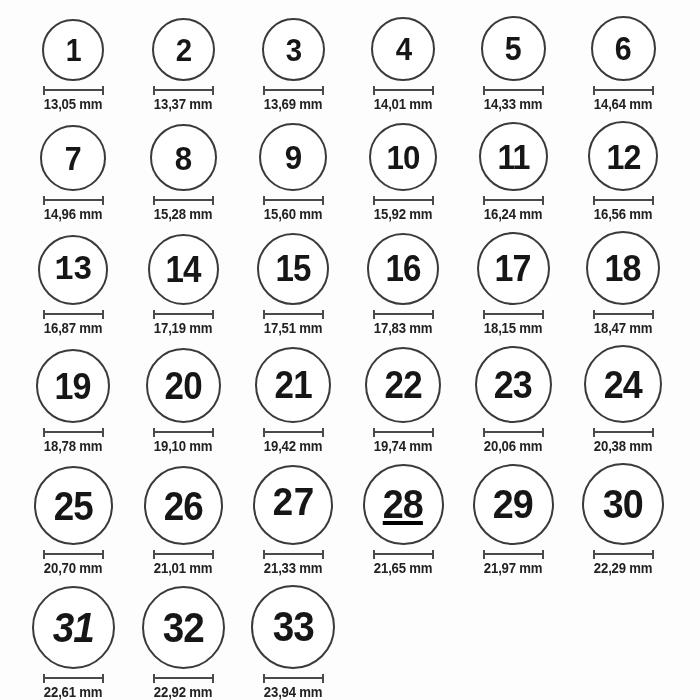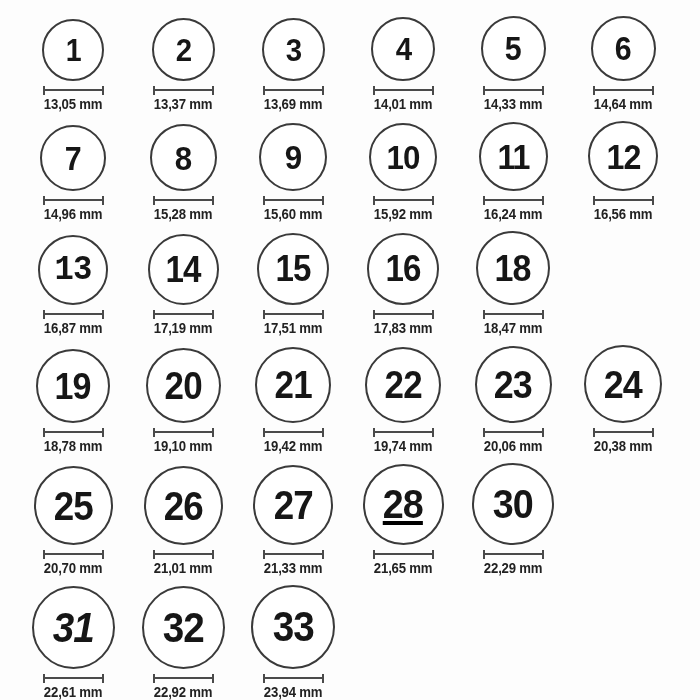--- a/index.html
+++ b/index.html
@@ -193,20 +193,27 @@
         <div class="mmlabel">17,51 mm</div>
       </div>
       <div class="cell">
         <div class="circle" style="width: 72px; height: 72px;">
           <span class="num" style="font-size: 36px;">16</span>
         </div>
         <div class="ruler"></div>
         <div class="mmlabel">17,83 mm</div>
       </div>
       <div class="cell">
+        <div class="circle" style="width: 73px; height: 73px;">
+          <span class="num" style="font-size: 37px;">17</span>
+        </div>
+        <div class="ruler"></div>
+        <div class="mmlabel">18,15 mm</div>
+      </div>
+      <div class="cell">
         <div class="circle" style="width: 74px; height: 74px;">
           <span class="num" style="font-size: 37px;">18</span>
         </div>
         <div class="ruler"></div>
         <div class="mmlabel">18,47 mm</div>
       </div>
     </div>
     <div class="row">
       <div class="cell">
         <div class="circle" style="width: 74px; height: 74px;">
@@ -260,32 +267,39 @@
         <div class="mmlabel">20,70 mm</div>
       </div>
       <div class="cell">
         <div class="circle" style="width: 79px; height: 79px;">
           <span class="num" style="font-size: 40px;">26</span>
         </div>
         <div class="ruler"></div>
         <div class="mmlabel">21,01 mm</div>
       </div>
       <div class="cell">
-        <div class="circle" style="width: 80px; height: 80px;">
+        <div class="circle" style="width: 80px; height: 80px; font-family: Liberation Mono, monospace;">
           <span class="num" style="font-size: 40px;">27</span>
         </div>
         <div class="ruler"></div>
         <div class="mmlabel">21,33 mm</div>
       </div>
       <div class="cell">
         <div class="circle" style="width: 81px; height: 81px; text-decoration: underline;">
           <span class="num" style="font-size: 41px;">28</span>
         </div>
         <div class="ruler"></div>
         <div class="mmlabel">21,65 mm</div>
+      </div>
+      <div class="cell">
+        <div class="circle" style="width: 81px; height: 81px;">
+          <span class="num" style="font-size: 41px;">29</span>
+        </div>
+        <div class="ruler"></div>
+        <div class="mmlabel">21,97 mm</div>
       </div>
       <div class="cell">
         <div class="circle" style="width: 82px; height: 82px;">
           <span class="num" style="font-size: 41px;">30</span>
         </div>
         <div class="ruler"></div>
         <div class="mmlabel">22,29 mm</div>
       </div>
     </div>
     <div class="row">

